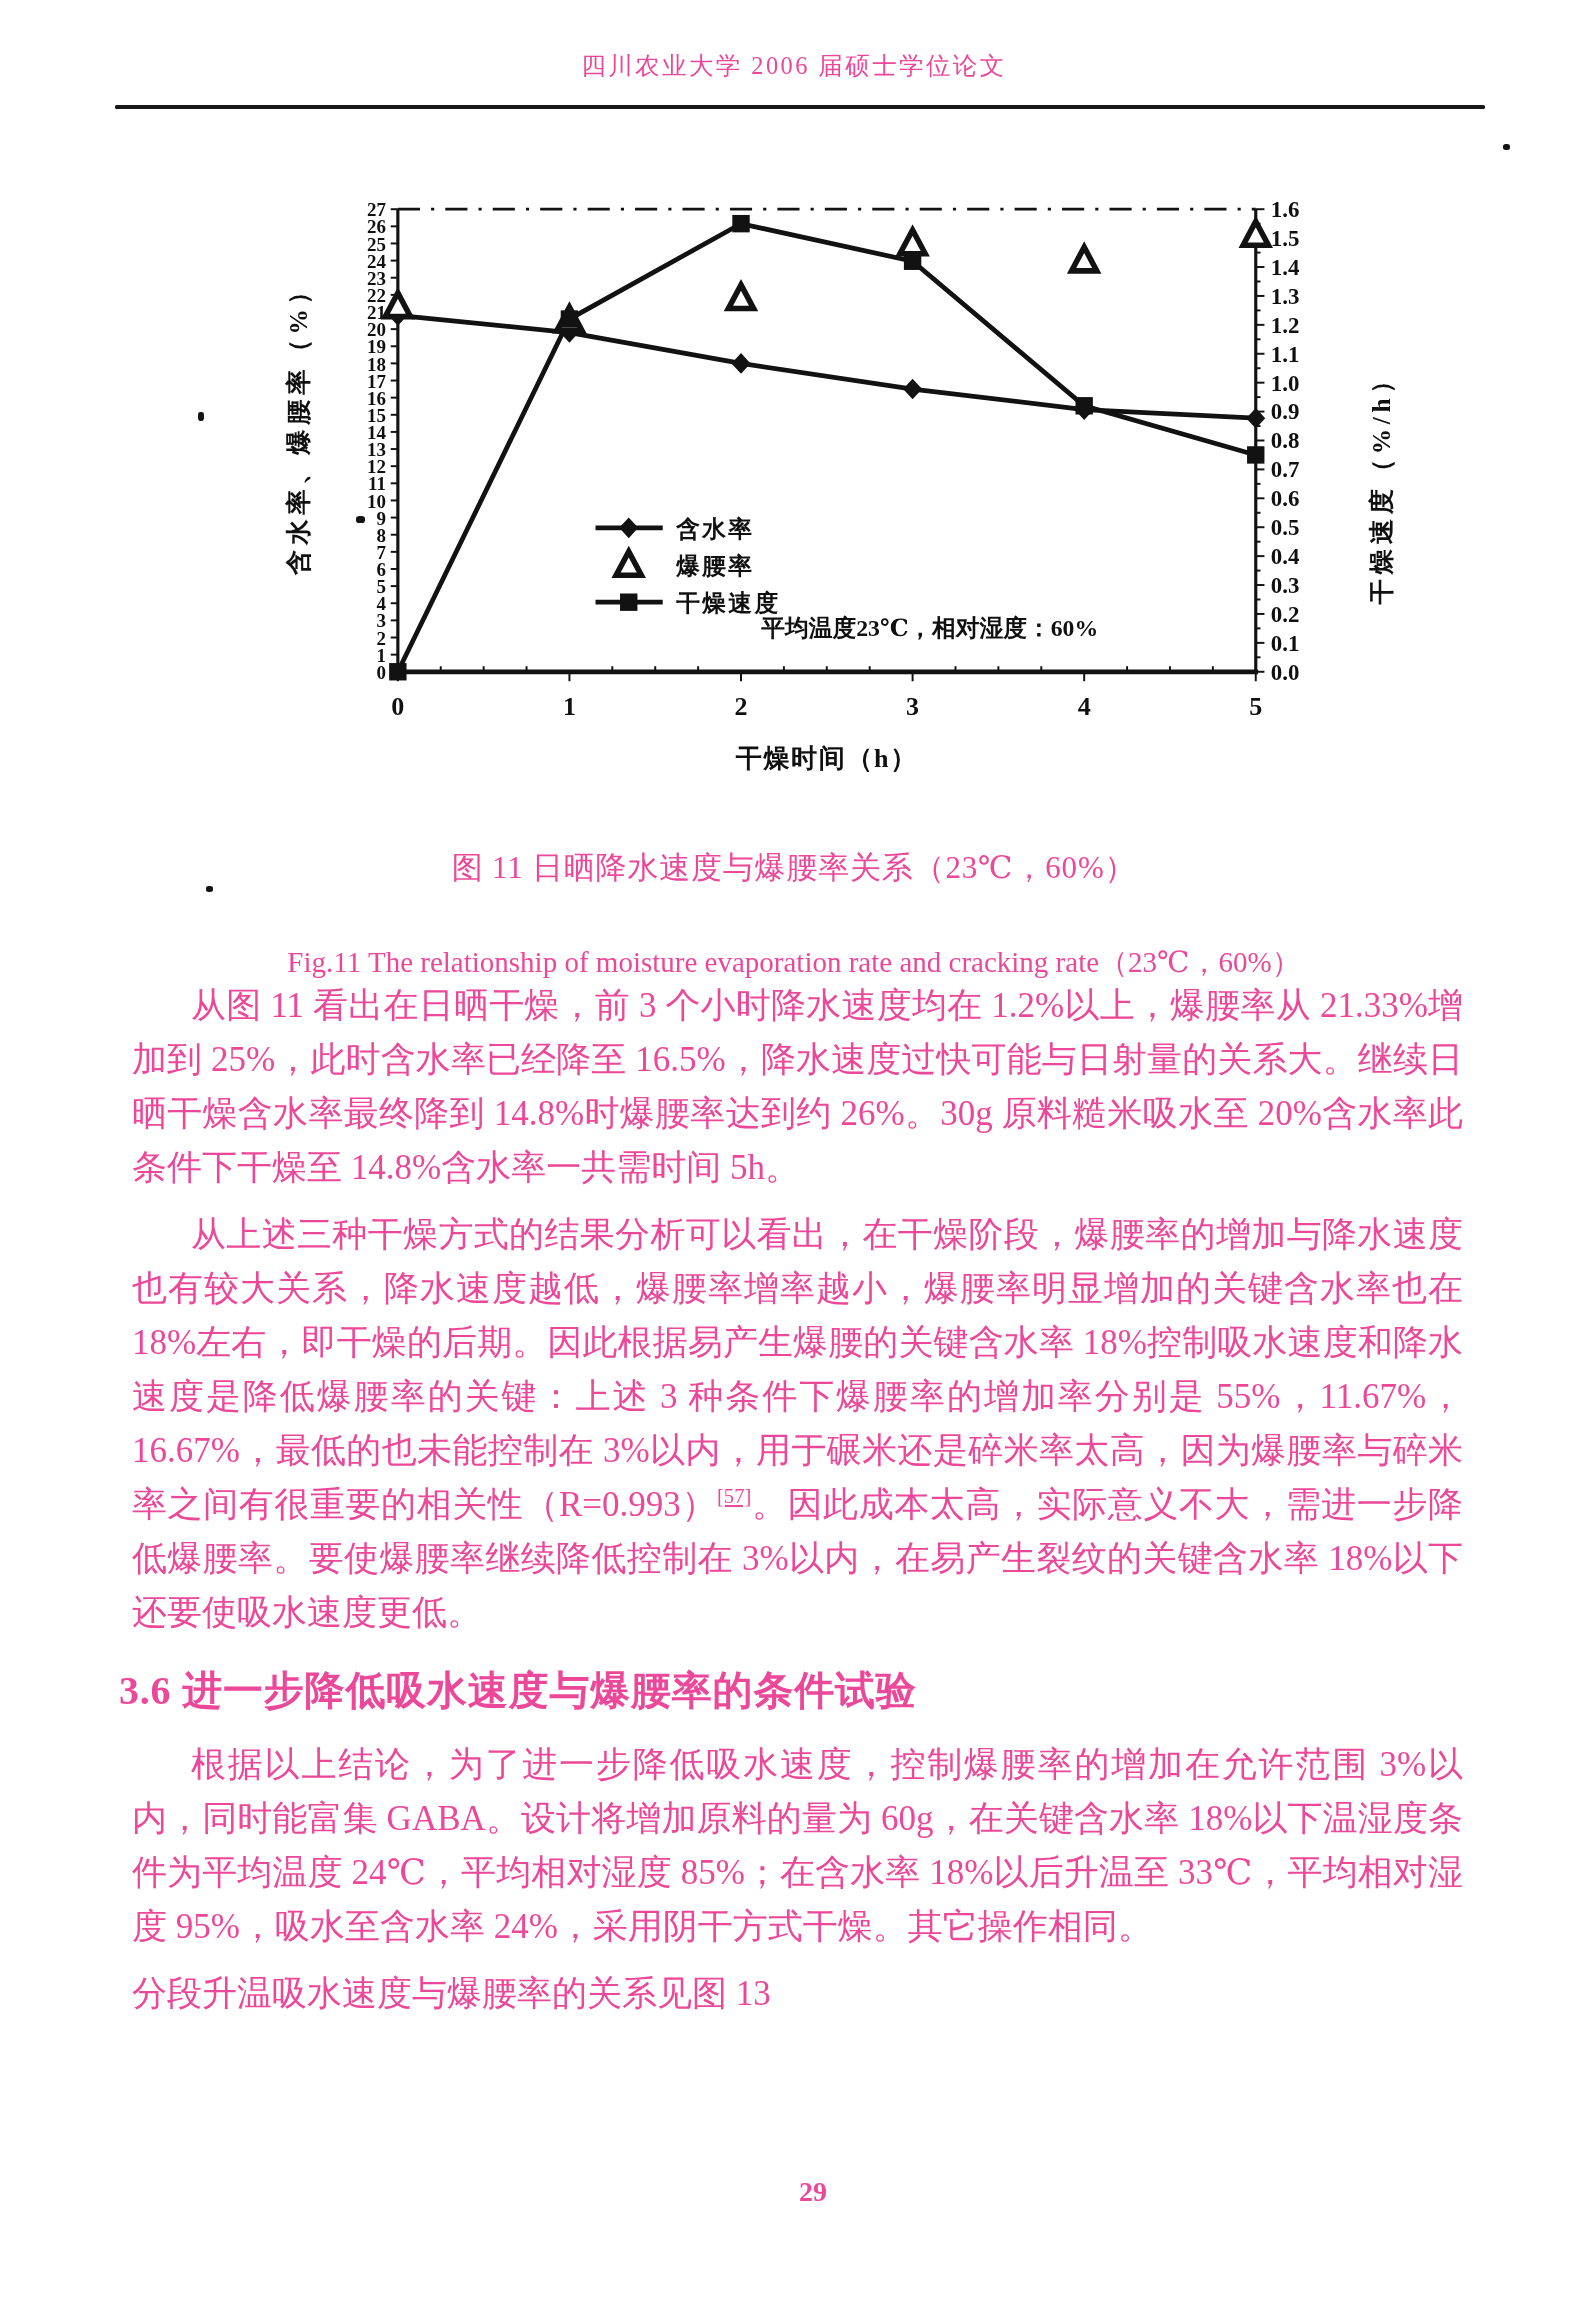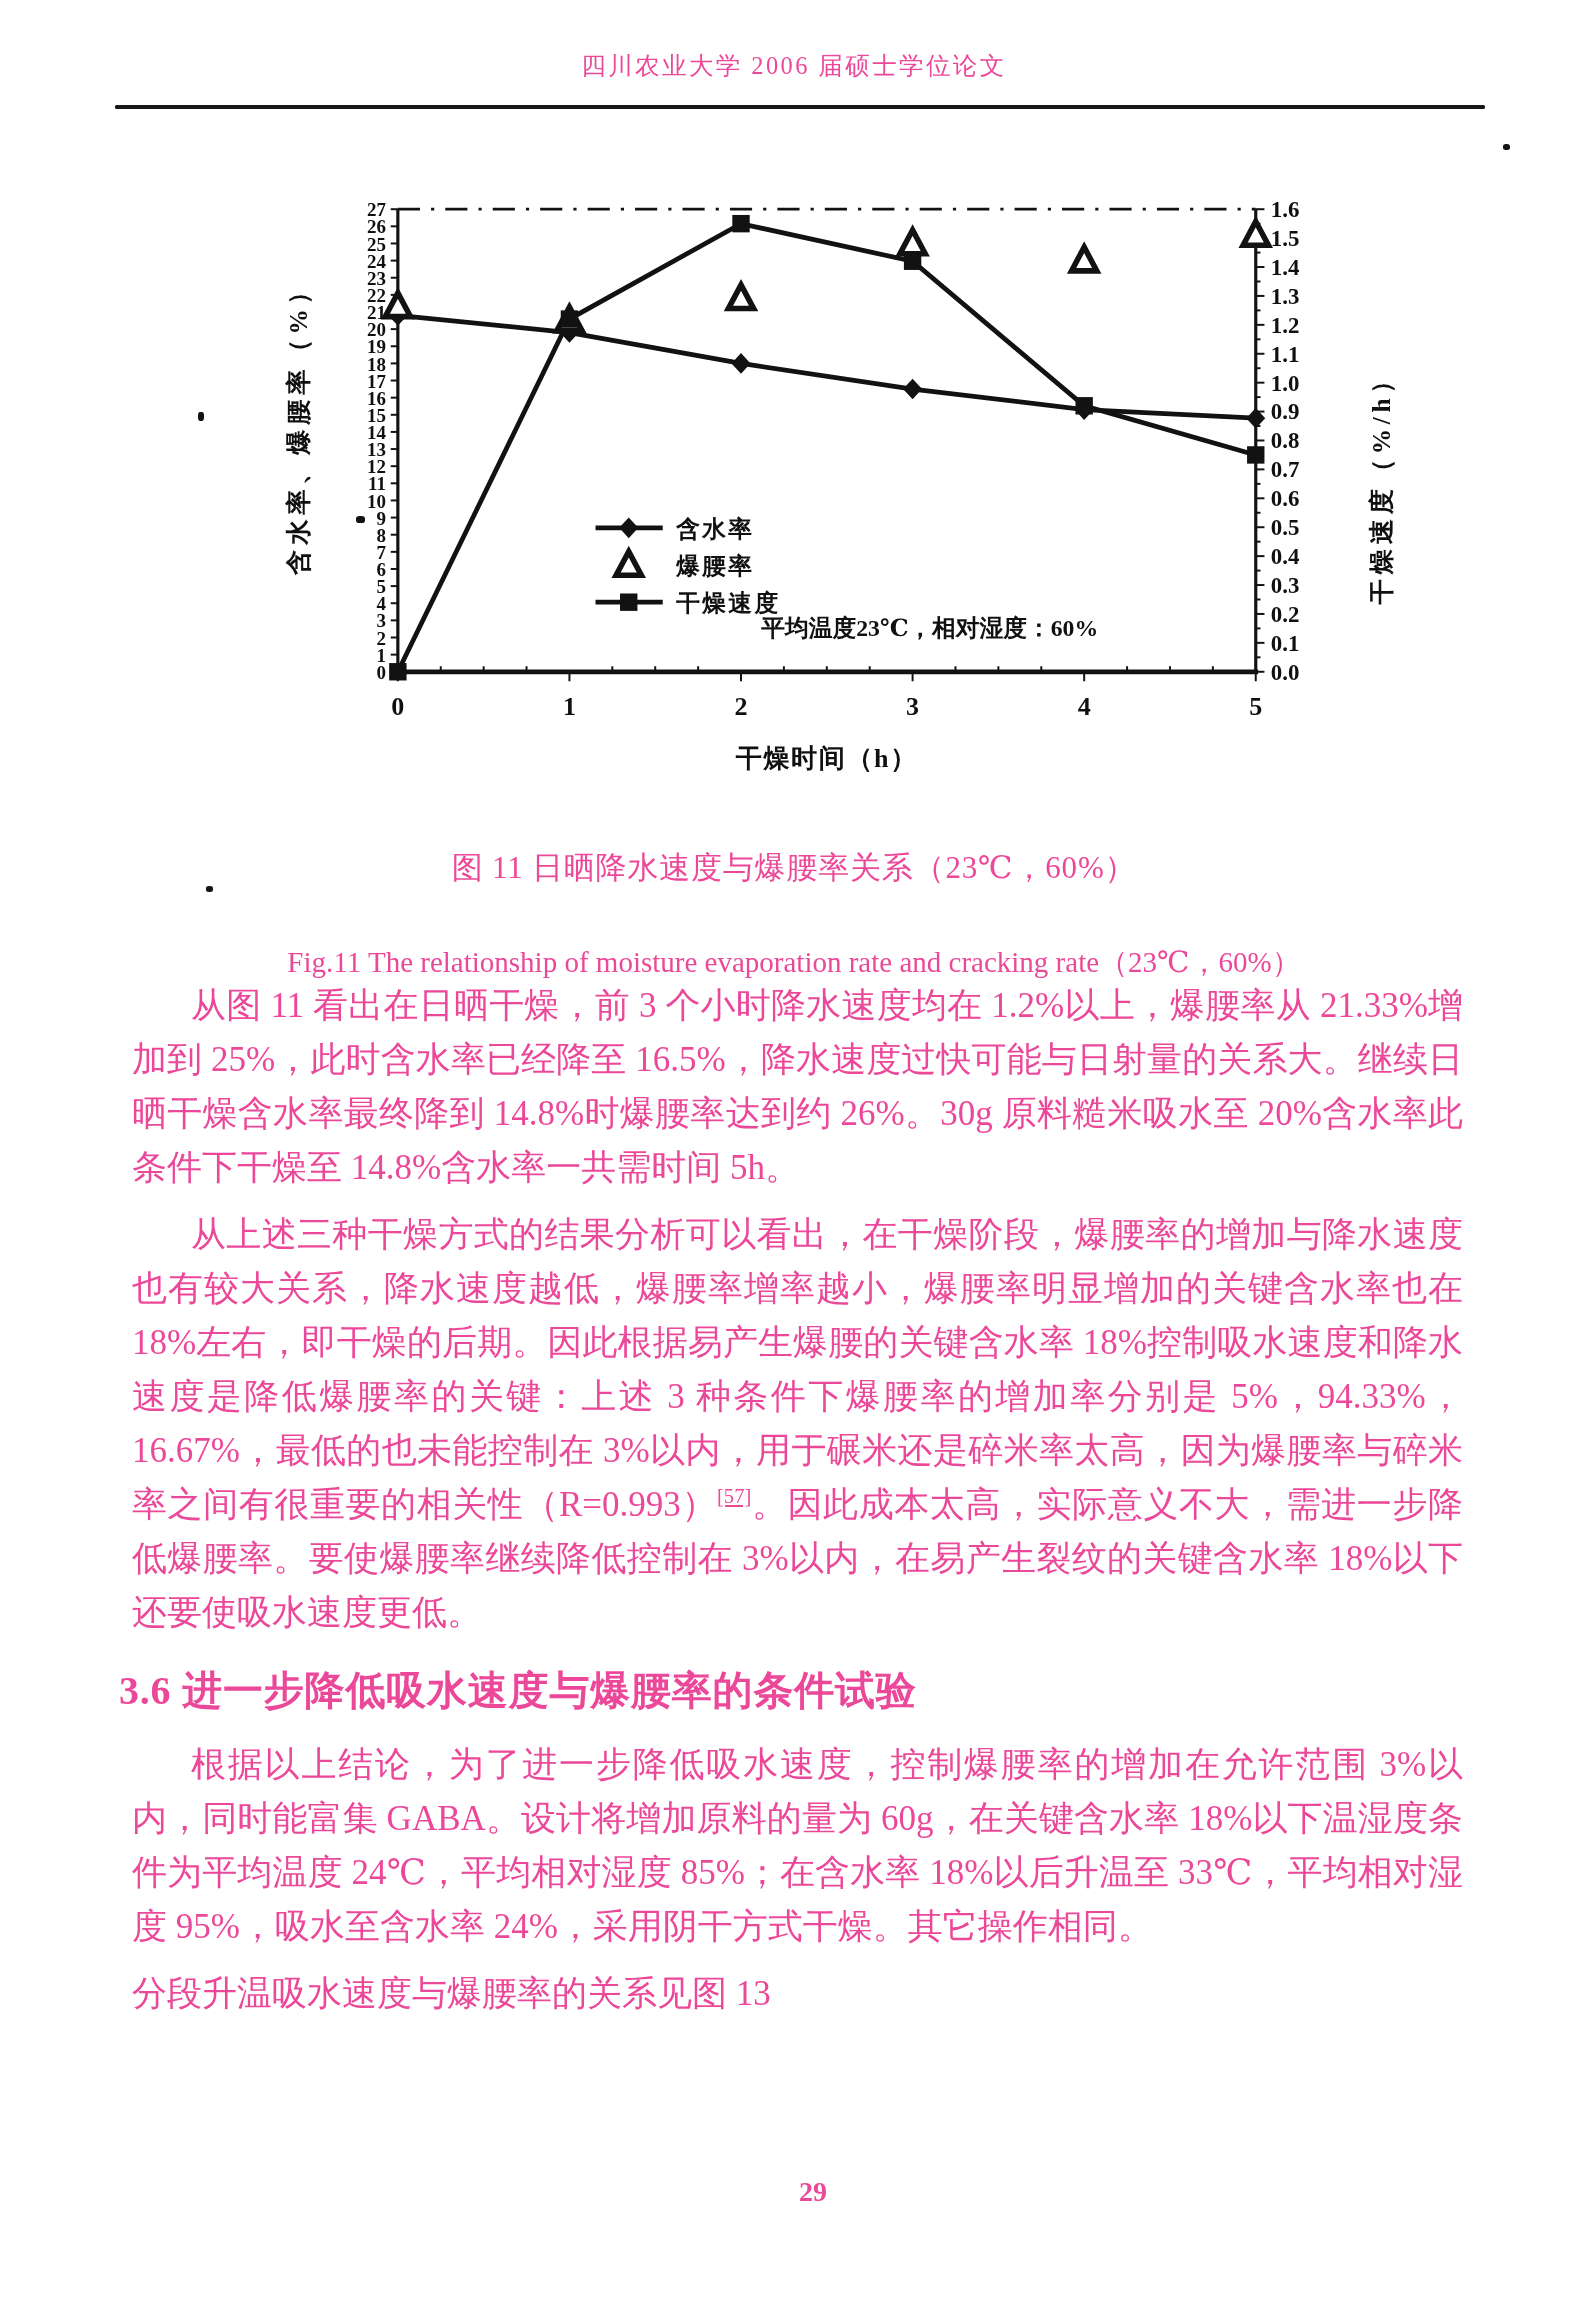--- a/index.html
+++ b/index.html
@@ -231,21 +231,21 @@
         <rect x="436" y="571" width="22" height="22" fill="#121212"></rect>
         <text x="507" y="593" text-anchor="start" font-size="30" font-weight="bold" letter-spacing="3">干燥速度</text>
       </svg>
   </figure>
 
   <div class="cap-zh">图 11 日晒降水速度与爆腰率关系（23℃，60%）</div>
   <div class="cap-en">Fig.11 The relationship of moisture evaporation rate and cracking rate（23℃，60%）</div>
 
   <main class="body-text">
     <p class="para indent">从图 11 看出在日晒干燥，前 3 个小时降水速度均在 1.2%以上，爆腰率从 21.33%增加到 25%，此时含水率已经降至 16.5%，降水速度过快可能与日射量的关系大。继续日晒干燥含水率最终降到 14.8%时爆腰率达到约 26%。30g 原料糙米吸水至 20%含水率此条件下干燥至 14.8%含水率一共需时间 5h。</p>
-    <p class="para indent"><span>从上述三种干燥方式的结果分析可以看出，在干燥阶段，爆腰率的增加与降水速度也有较大关系，降水速度越低，爆腰率增率越小，爆腰率明显增加的关键含水率也在 18%左右，即干燥的后期。因此根据易产生爆腰的关键含水率 18%控制吸水速度和降水速度是降低爆腰率的关键：上述 3 种条件下爆腰率的增加率分别是 5%，94.33%，16.67%，最低的也未能控制在 3%以内，用于碾米还是碎米率太高，因为爆腰率与碎米率之间有很重要的相关性（R=0.993）</span><sup>[57]</sup><span>。因此成本太高，实际意义不大，需进一步降低爆腰率。要使爆腰率继续降低控制在 3%以内，在易产生裂纹的关键含水率 18%以下还要使吸水速度更低。</span></p>
+    <p class="para indent"><span>从上述三种干燥方式的结果分析可以看出，在干燥阶段，爆腰率的增加与降水速度也有较大关系，降水速度越低，爆腰率增率越小，爆腰率明显增加的关键含水率也在 18%左右，即干燥的后期。因此根据易产生爆腰的关键含水率 18%控制吸水速度和降水速度是降低爆腰率的关键：上述 3 种条件下爆腰率的增加率分别是 55%，11.67%，16.67%，最低的也未能控制在 3%以内，用于碾米还是碎米率太高，因为爆腰率与碎米率之间有很重要的相关性（R=0.993）</span><sup>[57]</sup><span>。因此成本太高，实际意义不大，需进一步降低爆腰率。要使爆腰率继续降低控制在 3%以内，在易产生裂纹的关键含水率 18%以下还要使吸水速度更低。</span></p>
     <h2 class="section-heading">3.6 进一步降低吸水速度与爆腰率的条件试验</h2>
     <p class="para indent">根据以上结论，为了进一步降低吸水速度，控制爆腰率的增加在允许范围 3%以内，同时能富集 GABA。设计将增加原料的量为 60g，在关键含水率 18%以下温湿度条件为平均温度 24℃，平均相对湿度 85%；在含水率 18%以后升温至 33℃，平均相对湿度 95%，吸水至含水率 24%，采用阴干方式干燥。其它操作相同。</p>
     <p class="para">分段升温吸水速度与爆腰率的关系见图 13</p>
   </main>
 
   <footer class="page-number">29</footer>
 
   <div class="speckle sp1"></div>
   <div class="speckle sp2"></div>
   <div class="speckle sp3"></div>

